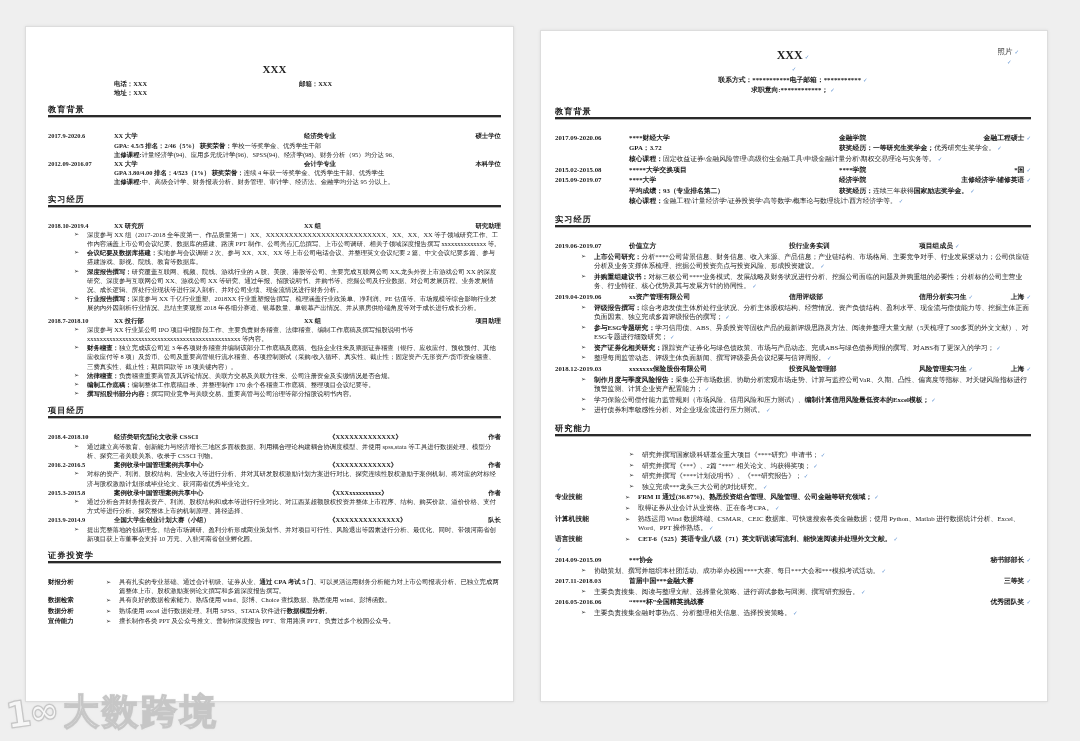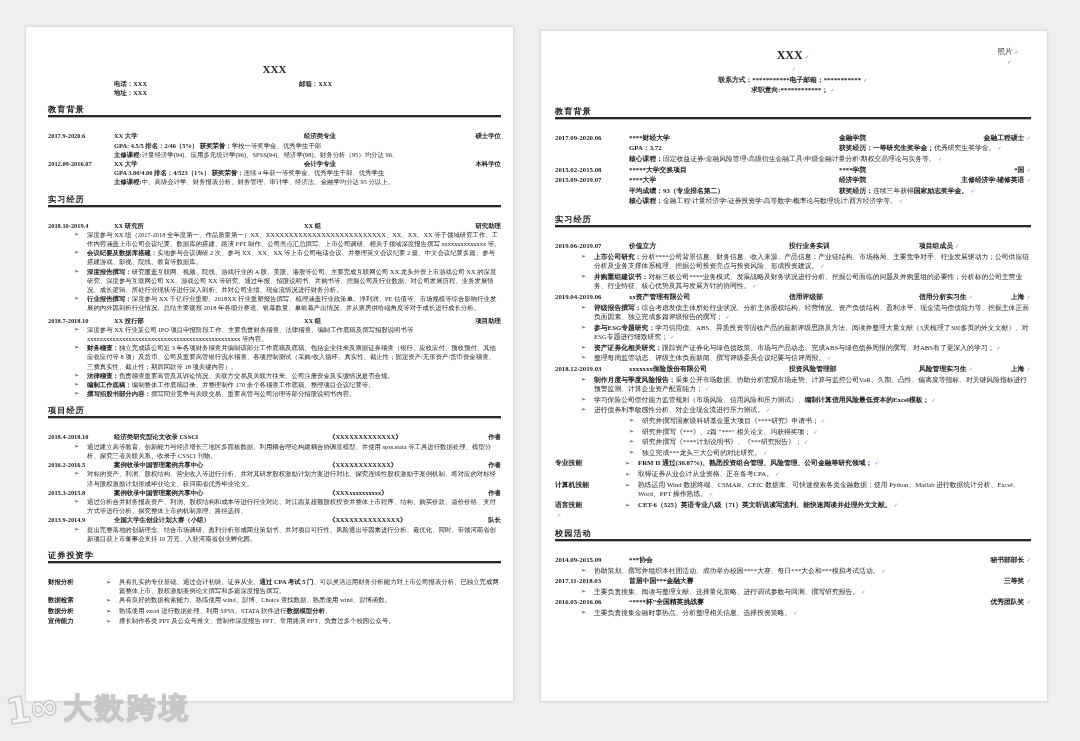--- a/index.html
+++ b/index.html
@@ -37,21 +37,21 @@
 
   #watermark{
     position:absolute;left:6px;top:688px;display:flex;align-items:center;
     font-family:"DejaVu Sans",sans-serif;font-weight:bold;
     color:rgba(255,255,255,.82);
     -webkit-text-stroke:1.2px #c6c6c6;
     text-shadow:0 0 2px rgba(180,180,180,.6);
     z-index:5;
   }
   #wm-logo{font-size:36px;letter-spacing:-2px;transform:rotate(-8deg);margin-right:6px;}
-  #wm-text{font-size:29px;letter-spacing:3px;}
+  #wm-text{font-size:36px;letter-spacing:3px;}
 </style>
 </head>
 <body>
 
 <div class="page" id="left-page">
   <div class="name">XXX</div>
   <div class="r" style="margin-top:3px;">
     <span style="margin-left:66px;flex:0 0 185px;" class="b">电话：XXX</span>
     <span class="b">邮箱：XXX</span>
   </div>
@@ -328,20 +328,21 @@
     <div class="brow">
         <span class="blt">➢</span>
         <span class="btxt"><span>学习保险公司偿付能力监管规则（市场风险、信用风险和压力测试）、</span><b>编制计算信用风险最低资本的Excel模板；</b><span class="rm">✓</span></span>
       </div>
     <div class="brow">
         <span class="blt">➢</span>
         <span class="btxt"><span>进行债券利率敏感性分析、对企业现金流进行压力测试。</span><span class="rm">✓</span></span>
       </div>
   </div>
 
+  <div class="sec">研究能力</div>
   <div class="brow" style="padding-left:74px;">
       <span class="blt">➢</span>
       <span class="btxt"><span>研究并撰写国家级科研基金重大项目《****研究》申请书；</span><span class="rm">✓</span></span>
     </div>
   <div class="brow" style="padding-left:74px;">
       <span class="blt">➢</span>
       <span class="btxt"><span>研究并撰写《***》、2篇 “***” 相关论文、均获得奖项；</span><span class="rm">✓</span></span>
     </div>
   <div class="brow" style="padding-left:74px;">
       <span class="blt">➢</span>
@@ -367,21 +368,20 @@
       <span class="blt">➢</span>
       <span class="btxt"><span>熟练运用 Wind 数据终端、CSMAR、CEIC 数据库、可快速搜索各类金融数据；使用 Python、Matlab 进行数据统计分析、Excel、Word、PPT 操作熟练。</span><span class="rm">✓</span></span>
     </div>
   <div class="r">
       <span class="sk-label" style="flex-basis:70px;">语言技能</span>
       <span class="blt">➢</span>
       <span class="btxt"><b>CET-6（525）英语专业八级（71）英文听说读写流利、能快速阅读并处理外文文献。</b><span class="rm">✓</span></span>
     </div>
   <div><span class="rm">✓</span></div>
 
-  <div class="sec">校园活动</div>
   <div>
     <div class="r">
         <span class="cd2">2014.09-2015.09</span>
         <span class="cm">***协会</span>
         <span class="cr"><span>秘书部部长</span><span class="rm">✓</span></span>
       </div>
     <div class="brow">
         <span class="blt">➢</span>
         <span class="btxt"><span>协助策划、撰写并组织本社团活动、成功举办校园****大赛、每日***大会和***模拟考试活动。</span><span class="rm">✓</span></span>
       </div>

